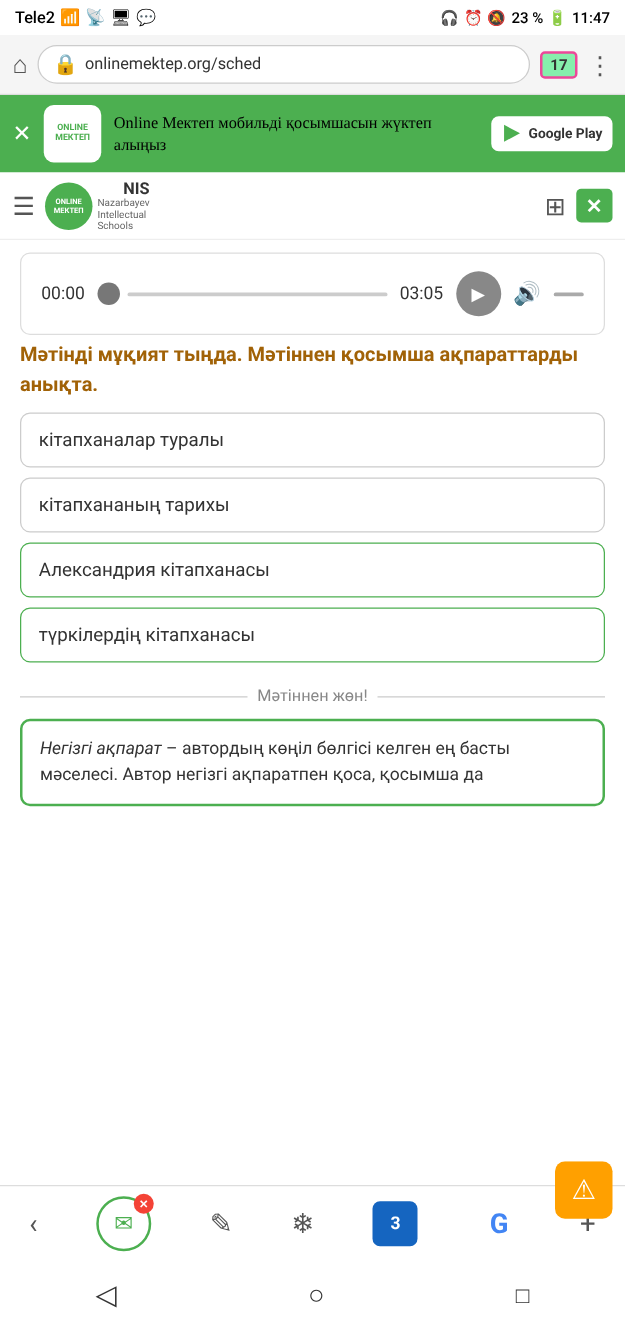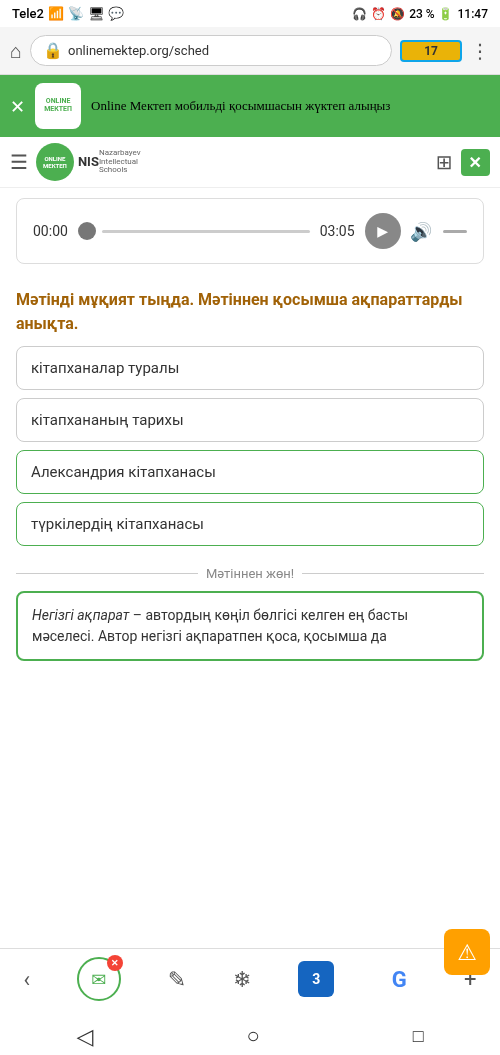--- a/index.html
+++ b/index.html
@@ -42,24 +42,24 @@
       background: #fff;
       border: 1px solid #ccc;
       border-radius: 20px;
       padding: 5px 12px;
       display: flex;
       align-items: center;
       gap: 5px;
     }
     .browser-url-text { font-size: 13px; color: #333; }
     .browser-tab-btn {
-      background: #eab308;
-      border: 2px solid #0ea5e9;
+      background: #86efac;
+      border: 2px solid #ec4899;
       border-radius: 4px;
-      padding: 2px 22px;
+      padding: 2px 6px;
       font-size: 12px;
       font-weight: bold;
       color: #333;
     }
     .browser-menu-btn { font-size: 20px; color: #555; }
 
     
     .green-banner {
       background: #4CAF50;
       display: flex;
@@ -142,22 +142,22 @@
       align-items: center;
       justify-content: center;
       color: #fff;
       font-size: 7px;
       font-weight: bold;
       text-align: center;
       line-height: 1.1;
     }
     .nis-logo {
       display: flex;
-      flex-direction: row;
-      align-items: center;
+      flex-direction: column;
+      align-items: flex-end;
     }
     .nis-logo-name {
       font-size: 13px;
       font-weight: bold;
       color: #333;
     }
     .nis-logo-sub {
       font-size: 8px;
       color: #666;
       line-height: 1.1;
@@ -184,21 +184,21 @@
     }
 
     
     .audio-player {
       border: 1px solid #ddd;
       border-radius: 8px;
       padding: 14px 16px;
       display: flex;
       align-items: center;
       gap: 10px;
-      margin-bottom: 24px;
+      margin-bottom: 4px;
     }
     .audio-time-start { font-size: 14px; color: #333; }
     .audio-slider-wrapper {
       flex: 1;
       display: flex;
       align-items: center;
       gap: 6px;
     }
     .audio-knob {
       width: 18px;
@@ -444,20 +444,29 @@
   <div class="browser-tab-btn">17</div>
   <span class="browser-menu-btn">⋮</span>
 </div>
 
 <div class="green-banner">
   <span class="banner-close-btn">✕</span>
   <div class="banner-logo">
     <span class="banner-logo-text">ONLINE<br>МЕКТЕП</span>
   </div>
   <div class="banner-text">Online Мектеп мобильді қосымшасын жүктеп алыңыз</div>
+  <div class="google-play-btn">
+    <svg class="play-icon" viewBox="0 0 24 24">
+      <path d="M3,20.5l17-9L3,2.5V20.5z" fill="#4CAF50"></path>
+      <path d="M3,2.5l9.5,9.5L3,2.5z" fill="#2196F3" opacity="0.8"></path>
+      <path d="M3,20.5l9.5-9.5L3,20.5z" fill="#F44336" opacity="0.8"></path>
+      <path d="M12.5,12L20.5,11.5L12.5,12z" fill="#FFEB3B" opacity="0.8"></path>
+    </svg>
+    <div class="google-play-label">Google Play</div>
+  </div>
 </div>
 
 <div class="site-header">
   <span class="hamburger-btn">☰</span>
   <div class="site-logo-group">
     <div class="site-logo-circle">
       <span style="font-size:6px; line-height:1.2; font-weight:bold;">ONLINE<br>МЕКТЕП</span>
     </div>
     <div class="nis-logo">
       <span class="nis-logo-name">NIS</span>

